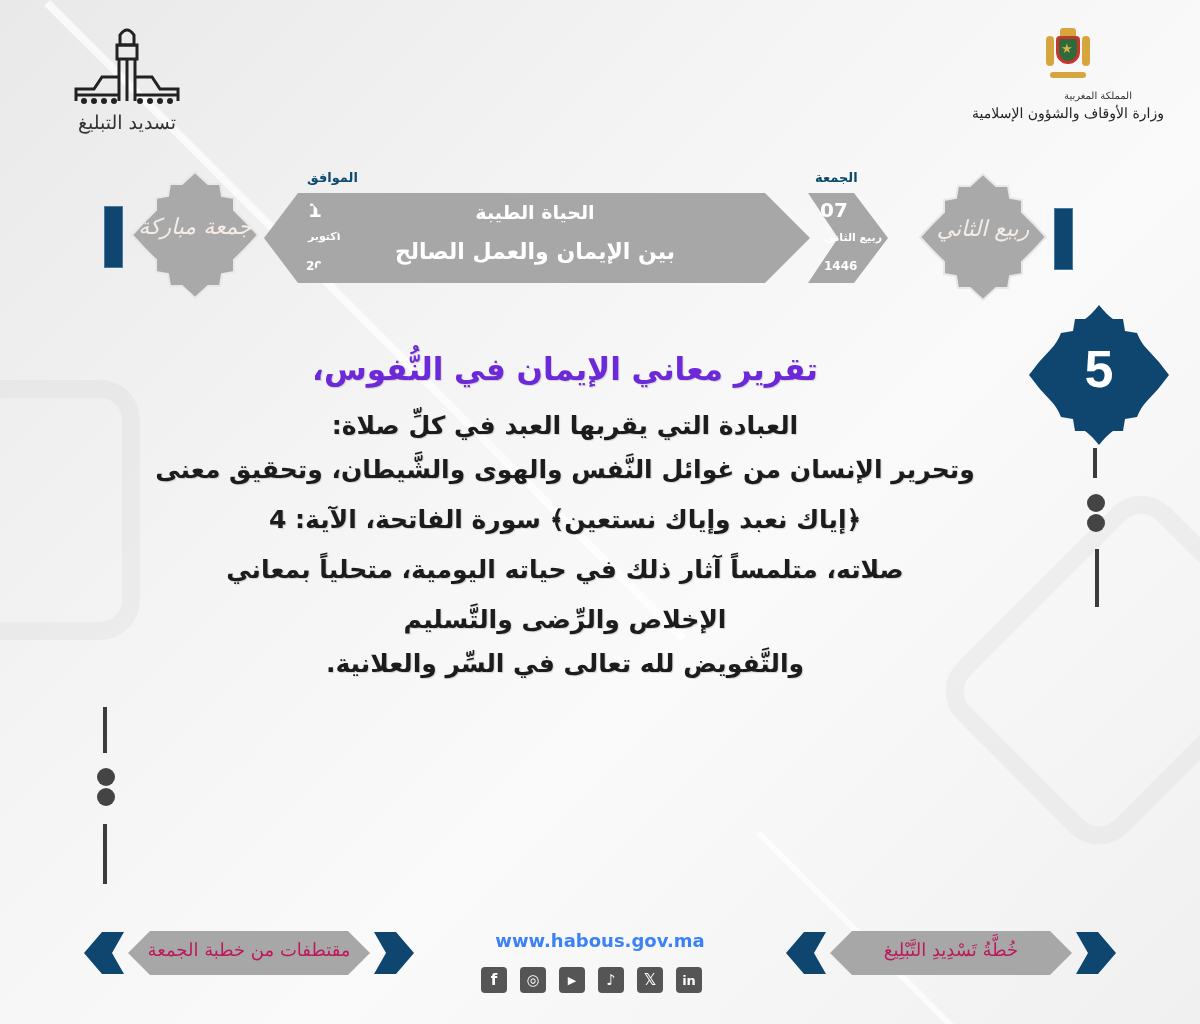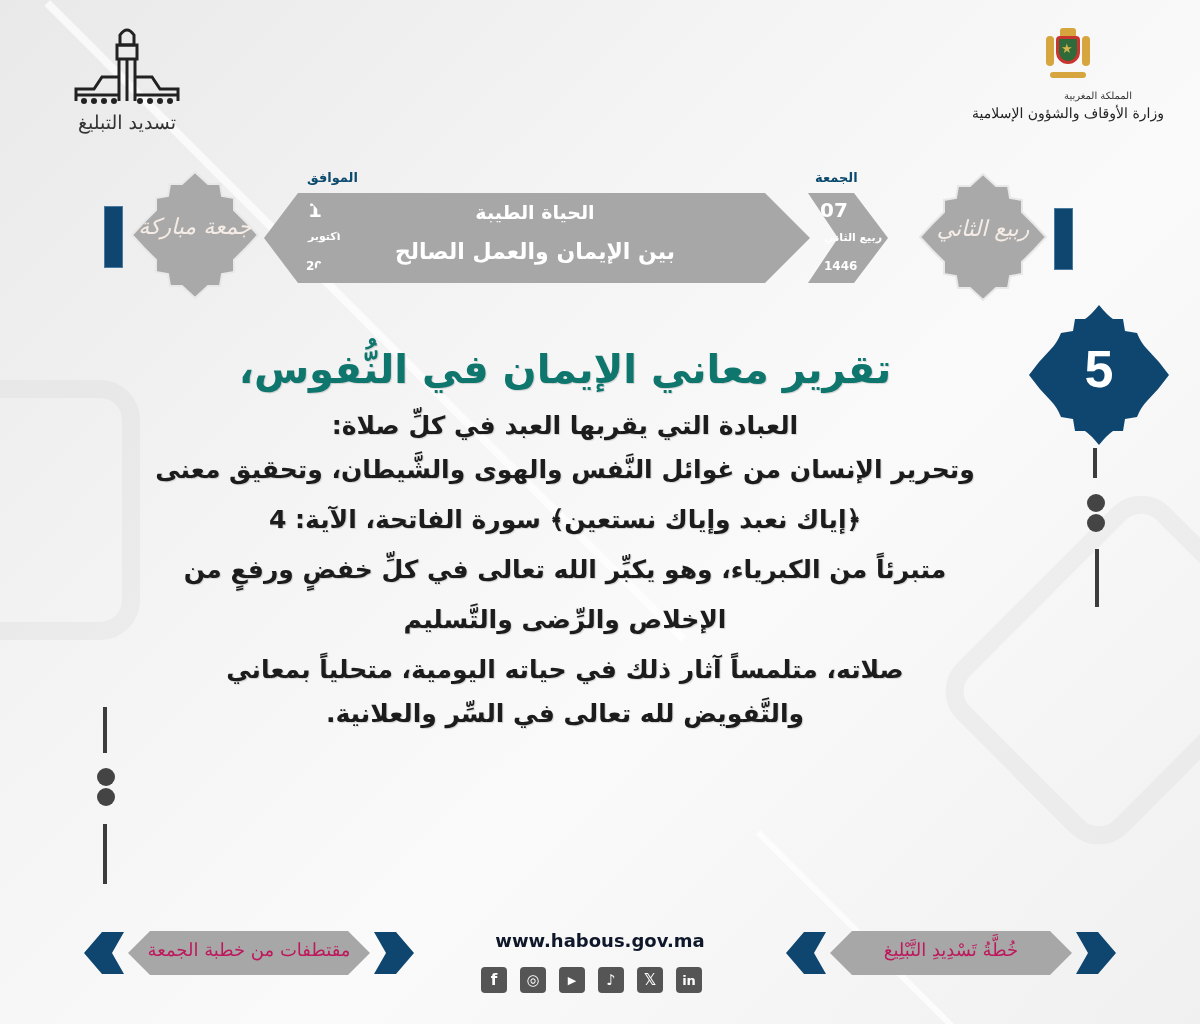--- a/index.html
+++ b/index.html
@@ -48,27 +48,27 @@
   
   .num-badge { position: absolute; left: 1027px; top: 303px; width: 144px; height: 144px; }
   .num-badge svg { position: absolute; left: 0; top: 0; }
   .num-badge .num { position: absolute; left: 0; right: 0; top: 36px; text-align: center; color: #fff; font-weight: bold; font-size: 52px; font-family: "Liberation Sans", sans-serif; }
   .orn-line { position: absolute; width: 4px; background: #3c3c3c; }
   .orn-dot { position: absolute; width: 18px; height: 18px; border-radius: 50%; background: #444; }
 
   
   .content { position: absolute; left: 110px; top: 340px; width: 910px; text-align: center; direction: rtl; }
   .line { font-weight: bold; color: #1c1c1c; font-size: 25px; line-height: 44px; white-space: nowrap; text-shadow: 1px 1px 1px rgba(0,0,0,0.15); }
-  .line.highlight { color: #0f766e; font-size: 40px; line-height: 58px; }
+  .line.highlight { color: #6d28d9; font-size: 31px; line-height: 58px; }
 
   
   .footer-banner { position: absolute; top: 928px; width: 330px; height: 50px; }
   .footer-banner svg { position: absolute; left: 0; top: 0; }
   .footer-banner .fb-text { position: absolute; left: 60px; right: 60px; top: 11px; text-align: center; color: #be185d; font-family: "DejaVu Serif", serif; font-size: 18px; direction: rtl; }
-  .website { position: absolute; left: 485px; top: 930px; width: 230px; text-align: center; font-weight: bold; font-size: 18px; color: #0f172a; font-family: "DejaVu Sans", sans-serif; }
+  .website { position: absolute; left: 485px; top: 930px; width: 230px; text-align: center; font-weight: bold; font-size: 18px; color: #3b82f6; font-family: "DejaVu Sans", sans-serif; }
   .socials { position: absolute; left: 481px; top: 967px; display: flex; gap: 13px; }
   .social { width: 26px; height: 26px; background: #555; border-radius: 4px; color: #fff; font-weight: bold; display: flex; align-items: center; justify-content: center; font-size: 15px; font-family: "DejaVu Sans", sans-serif; }
 </style>
 </head>
 <body>
 
 <div class="bg-stripe" style="left:50px;top:0;width:900px;height:8px;transform:rotate(45deg);"></div>
 <div class="bg-stripe" style="left:760px;top:830px;width:400px;height:6px;transform:rotate(45deg);"></div>
 <div class="bg-pattern" style="left:-40px;top:380px;width:180px;height:260px;"></div>
 <div class="bg-pattern" style="left:1000px;top:520px;width:240px;height:300px;transform:rotate(45deg);"></div>
@@ -170,23 +170,22 @@
 <div class="orn-line" style="left:103px;top:707px;height:46px;"></div>
 <div class="orn-dot" style="left:97px;top:768px;"></div>
 <div class="orn-dot" style="left:97px;top:788px;"></div>
 <div class="orn-line" style="left:103px;top:824px;height:60px;"></div>
 
 <div class="content">
   <div class="line highlight">تقرير معاني الإيمان في النُّفوس،</div>
   <div class="line" style="margin-top:6px;">العبادة التي يقربها العبد في كلِّ صلاة:</div>
   <div class="line">وتحرير الإنسان من غوائل النَّفس والهوى والشَّيطان، وتحقيق معنى</div>
   <div class="line" style="margin-top:6px;">﴿إياك نعبد وإياك نستعين﴾ سورة الفاتحة، الآية: 4</div>
-  <div class="line" style="margin-top:6px;">متبرئاً من الكبرياء، وهو يكبِّر الله تعالى في كلِّ خفضٍ ورفعٍ من</div>
+  <div class="line" style="margin-top:6px;">صلاته، متلمساً آثار ذلك في حياته اليومية، متحلياً بمعاني</div>
   <div class="line" style="margin-top:6px;">الإخلاص والرِّضى والتَّسليم</div>
-  <div class="line" style="margin-top:6px;">صلاته، متلمساً آثار ذلك في حياته اليومية، متحلياً بمعاني</div>
   <div class="line" style="">والتَّفويض لله تعالى في السِّر والعلانية.</div>
 </div>
 
 <div class="footer-banner" style="left:84px;">
   <svg width="330" height="50" viewBox="0 0 330 50">
     <path d="M0 25 L18 4 H40 L28 25 L40 46 H18 Z" fill="#0e4670"></path>
     <path d="M312 4 H290 L302 25 L290 46 H312 L330 25 Z" fill="#0e4670"></path>
     <path d="M66 3 H264 L286 25 L264 47 H66 L44 25 Z" fill="#a7a7a7"></path>
   </svg>
   <div class="fb-text">مقتطفات من خطبة الجمعة</div>

